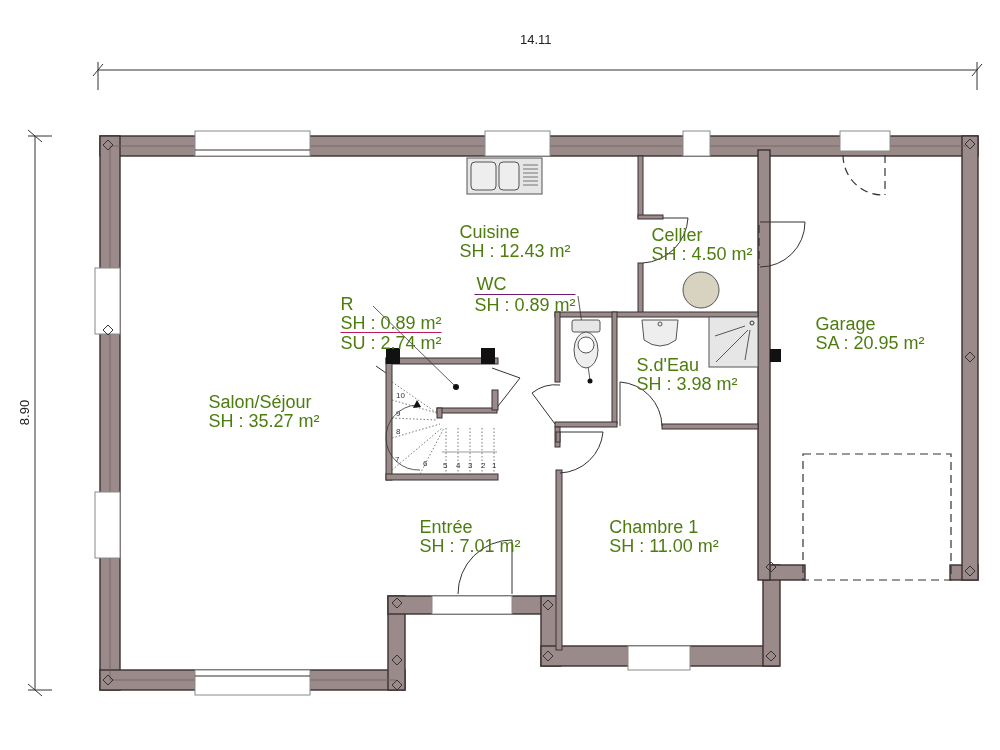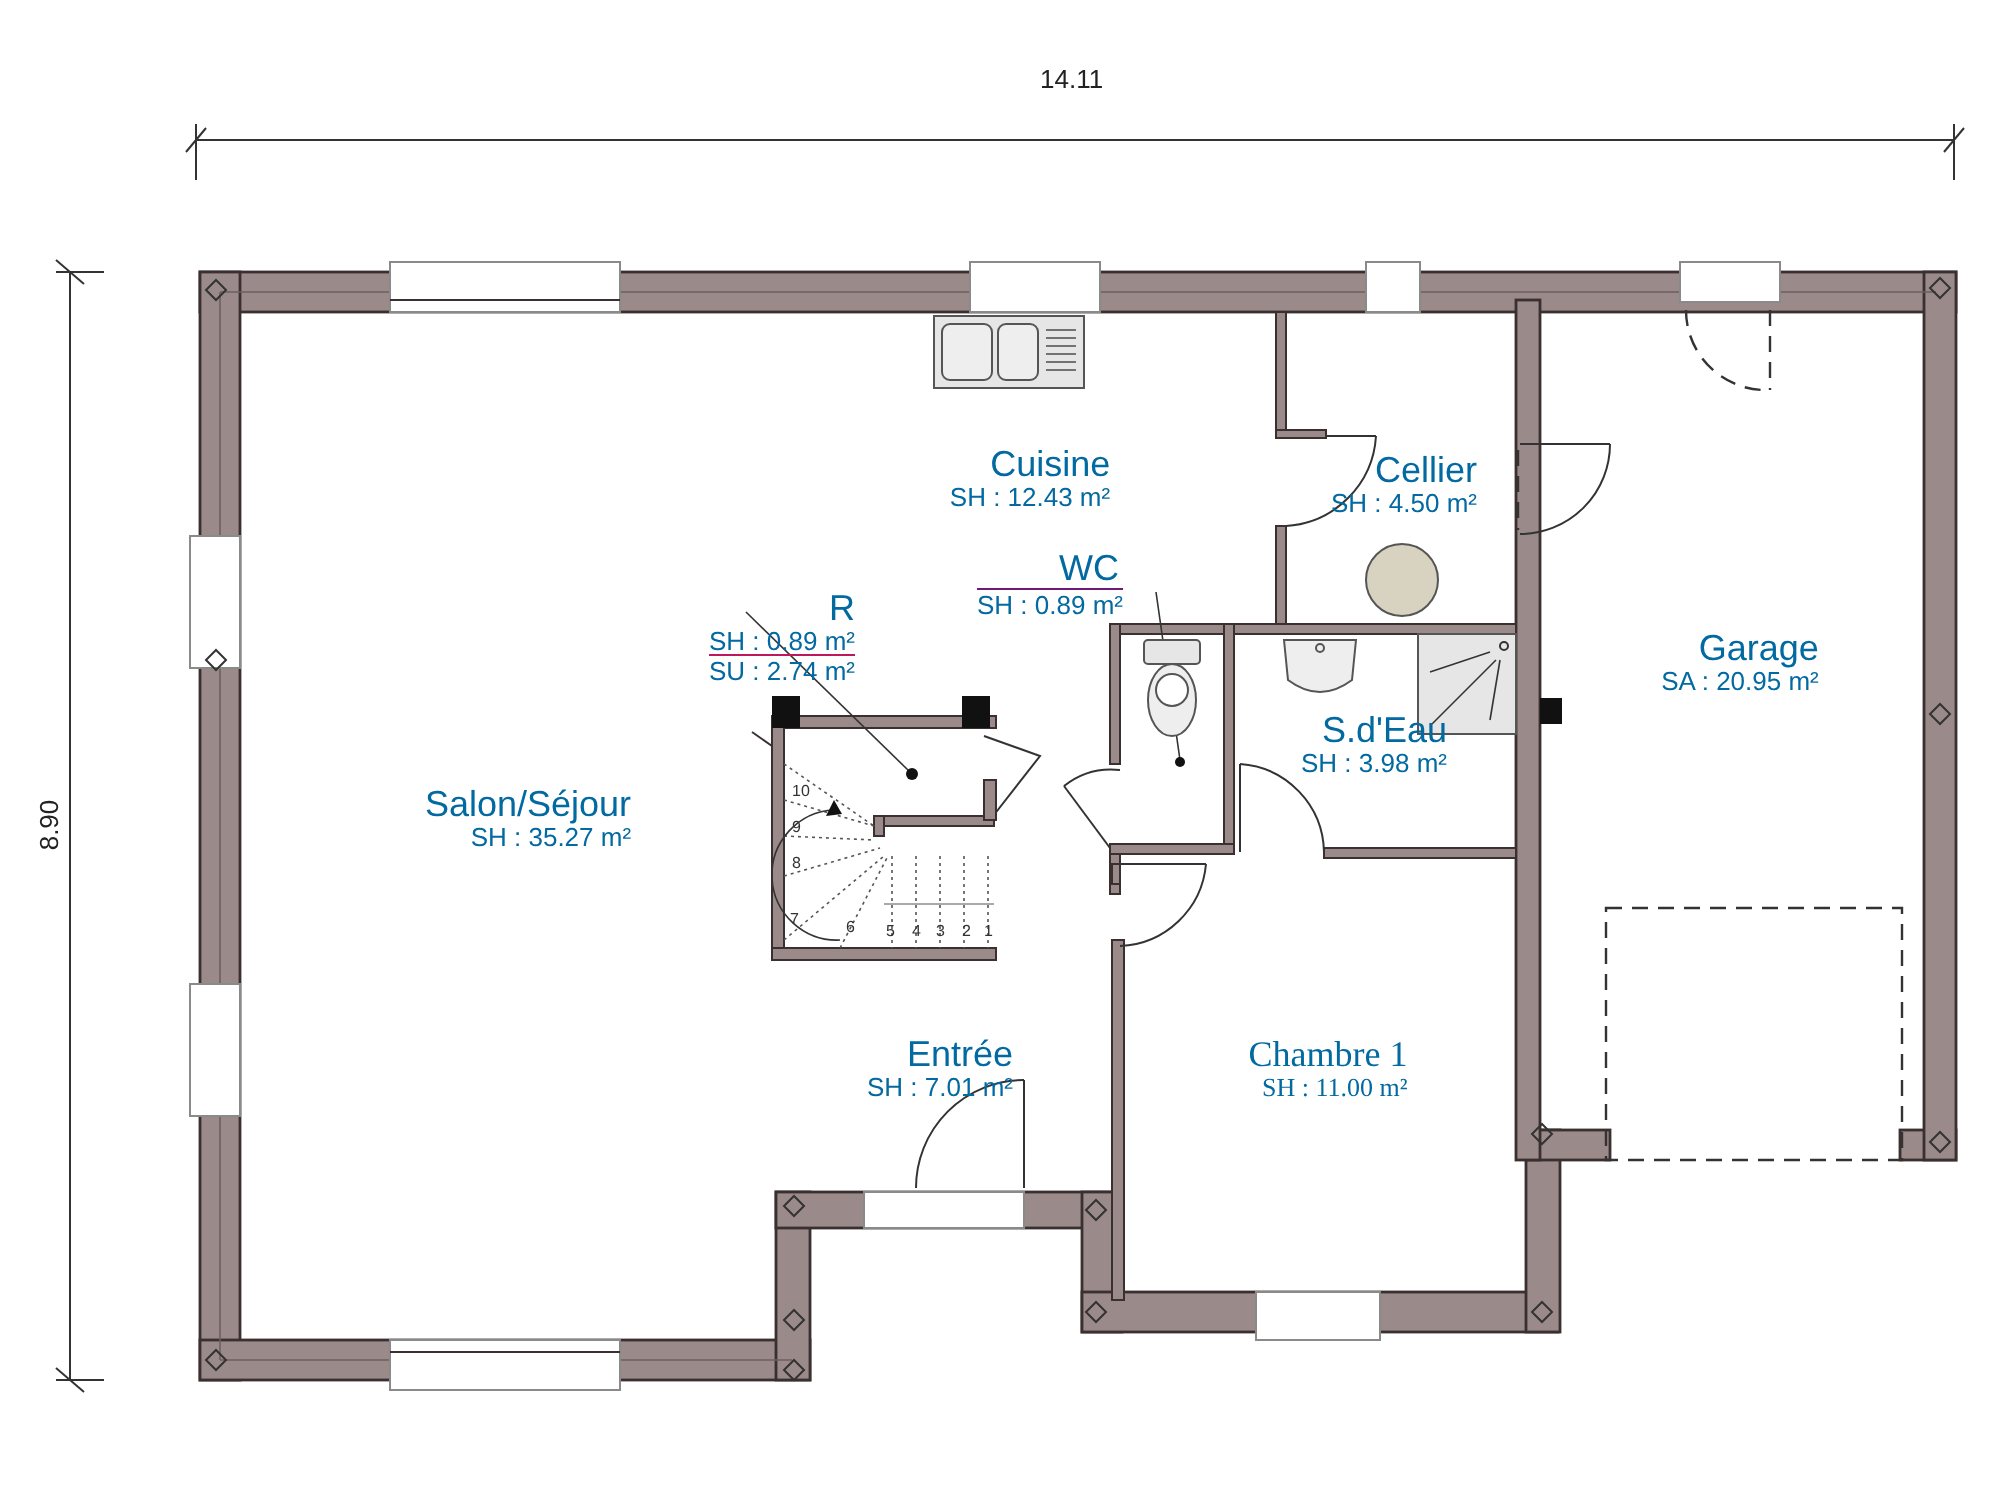--- a/index.html
+++ b/index.html
@@ -7,23 +7,23 @@
   svg{position:absolute;left:0;top:0;}
   .wall{fill:#9b8a8a;stroke:#3a3030;stroke-width:1.4;}
   .wall-inner{fill:none;stroke:#6e5f5f;stroke-width:0.8;}
   .thin{stroke:#3a3030;stroke-width:1;fill:none;}
   .part{fill:#9b8a8a;stroke:#3a3030;stroke-width:1;}
   .win{fill:#ffffff;stroke:#8a8a8a;stroke-width:1;}
   .dim{stroke:#333;stroke-width:1;fill:none;}
   .door{fill:none;stroke:#333;stroke-width:1;}
   .dash{fill:none;stroke:#333;stroke-width:1.2;stroke-dasharray:8 5;}
   .diamond{fill:none;stroke:#333;stroke-width:1;}
-  .label{position:absolute;text-align:right;color:#0369a1;line-height:1;white-space:nowrap;transform:translateX(-50%);}
+  .label{position:absolute;text-align:left;color:#4d7c0f;line-height:1;white-space:nowrap;transform:translateX(-50%);}
   .room-name{font-size:18px;}
-  .room-area{font-size:13px;margin-top:1px;}
+  .room-area{font-size:18px;margin-top:1px;}
   .dim-text{position:absolute;font-size:13px;color:#222;}
   .stair-num{font-size:8px;fill:#333;font-family:"Liberation Sans",sans-serif;}
 </style>
 </head>
 <body>
 
 <svg width="1000" height="750" viewBox="0 0 1000 750">
 
   <g>
     <line class="dim" x1="98" y1="70" x2="977" y2="70"></line>
@@ -252,21 +252,21 @@
   <div class="room-area">SH : 3.98 m²</div>
 </div>
 <div class="label" style="left:870px;top:315px;">
   <div class="room-name">Garage</div>
   <div class="room-area">SA : 20.95 m²</div>
 </div>
 <div class="label" style="left:470px;top:518px;">
   <div class="room-name">Entrée</div>
   <div class="room-area">SH : 7.01 m²</div>
 </div>
-<div class="label" style="left:664px;top:518px;font-family:Liberation Serif, serif;">
+<div class="label" style="left:664px;top:518px;">
   <div class="room-name">Chambre 1</div>
   <div class="room-area">SH : 11.00 m²</div>
 </div>
 <div class="label" style="left:391px;top:295px;">
   <div class="room-name">R</div>
   <div class="room-area" style="border-bottom:1px solid #be185d;">SH : 0.89 m²</div>
   <div class="room-area">SU : 2.74 m²</div>
 </div>
 
 </body></html>

